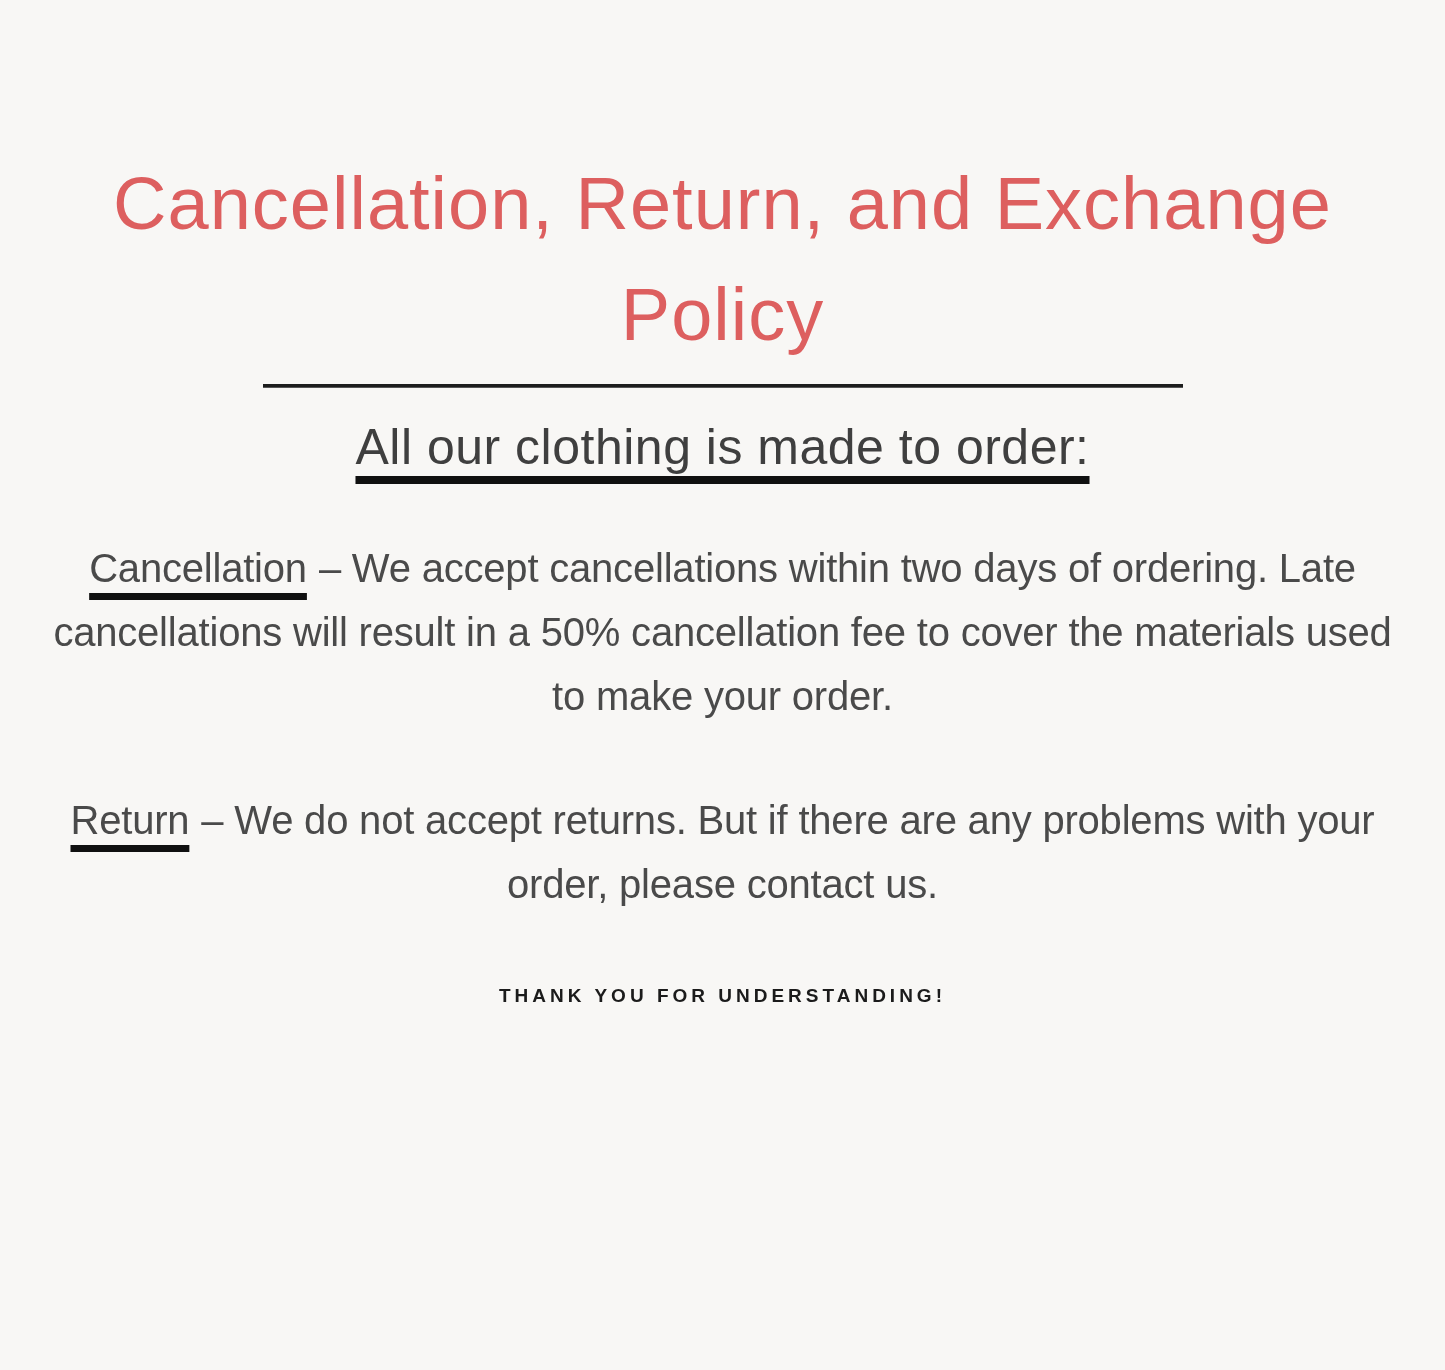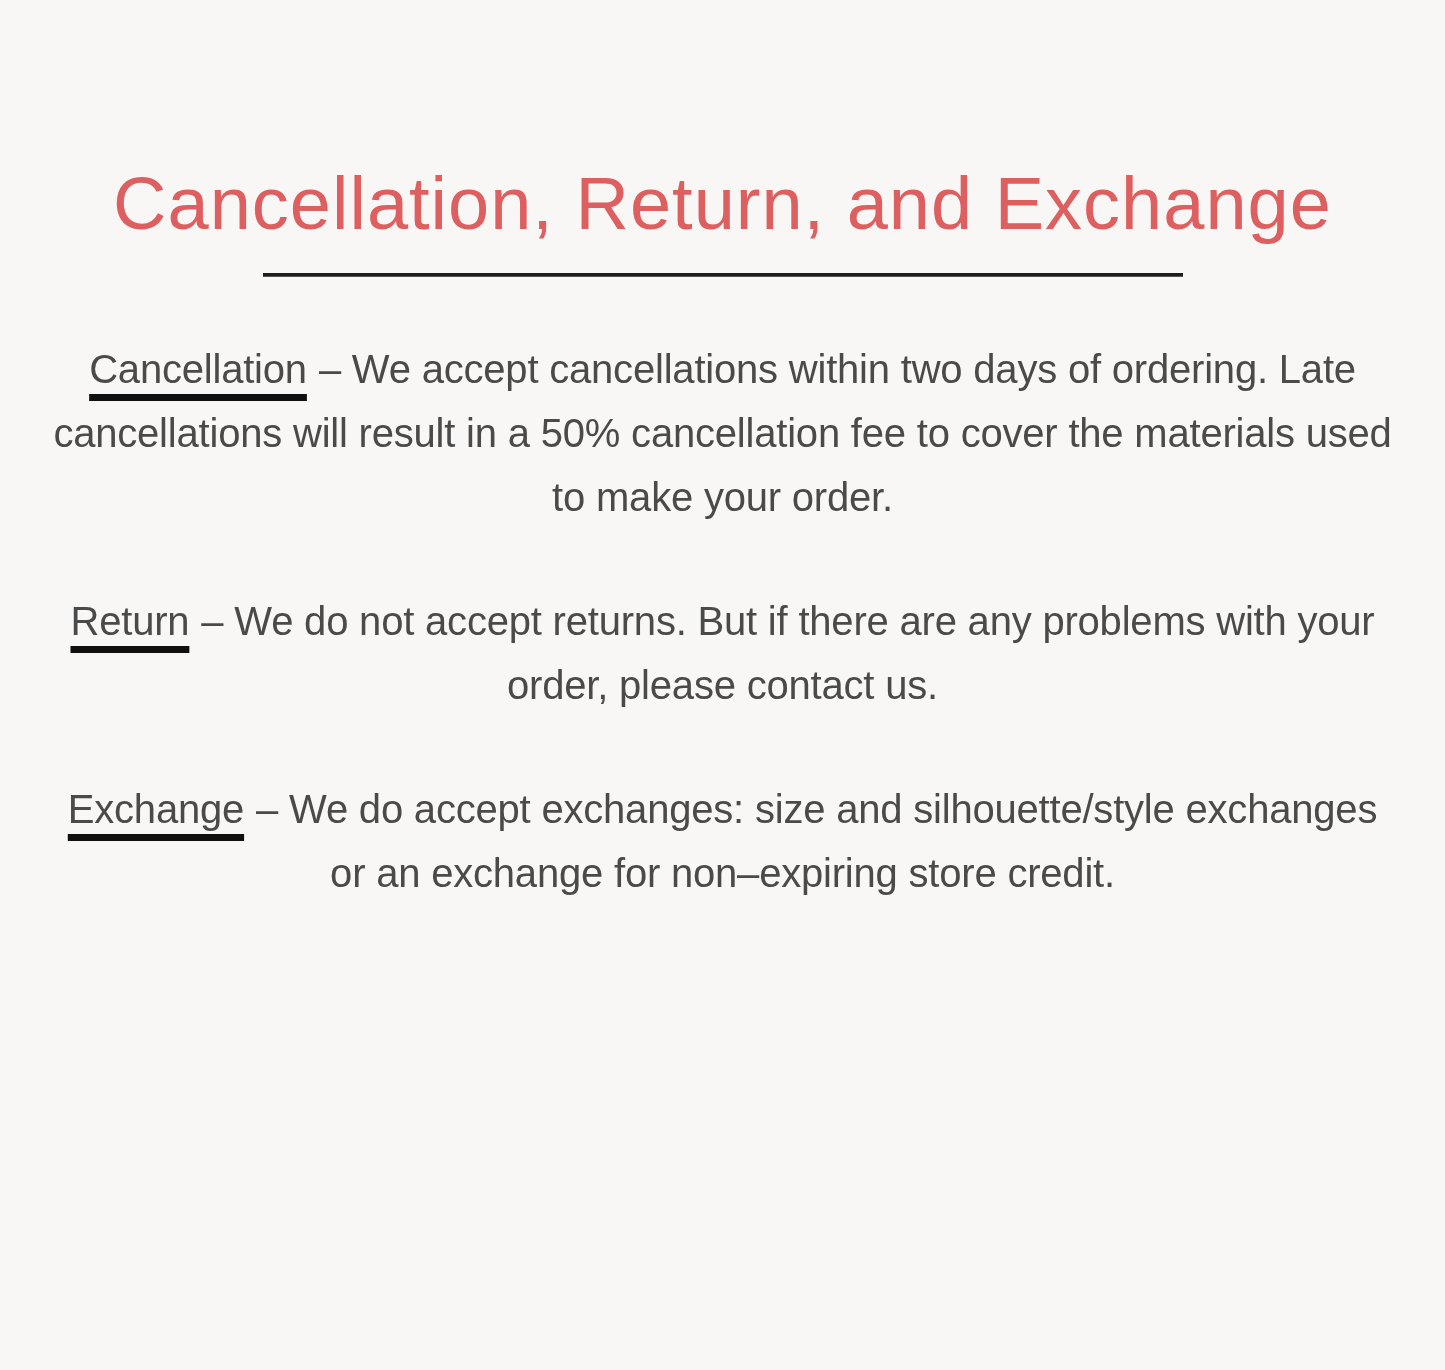--- a/index.html
+++ b/index.html
@@ -80,33 +80,35 @@
   }
   .footer-line { display: block; }
 </style>
 </head>
 <body>
 
 <div class="page">
 
   <h1 class="title">
     <span class="title-line">Cancellation, Return, and Exchange</span>
+    <span class="title-line">Policy</span>
   </h1>
 
   <div class="divider"></div>
 
+  <div class="subtitle">
+    <span class="u">All our clothing is made to order:</span>
+  </div>
 
   <p class="section">
     <span class="heading">Cancellation</span><span class="section-text">– We accept cancellations within two days of ordering. Late cancellations will result in a 50% cancellation fee to cover the materials used to make your order.</span>
   </p>
 
   <p class="section">
     <span class="heading">Return</span><span class="section-text">– We do not accept returns. But if there are any problems with your order, please contact us.</span>
   </p>
 
-  <p class="section">
-    <span class="heading">Exchange</span><span class="section-text">– We do accept exchanges: size and silhouette/style exchanges or an exchange for non–expiring store credit.</span>
-  </p>
 
   <div class="footer">
+    <span class="footer-line">THANK YOU FOR UNDERSTANDING!</span>
   </div>
 
 </div>
 
 </body></html>

